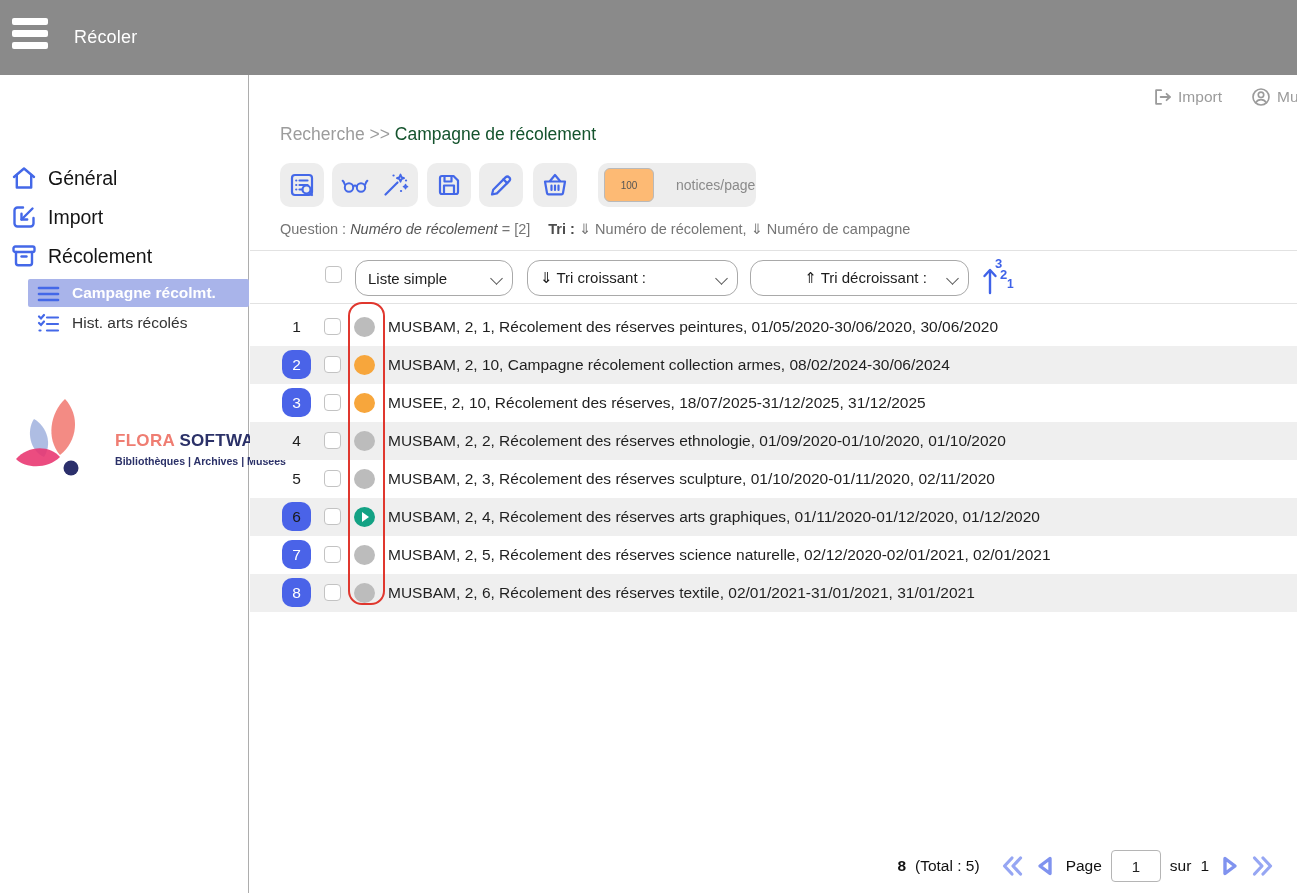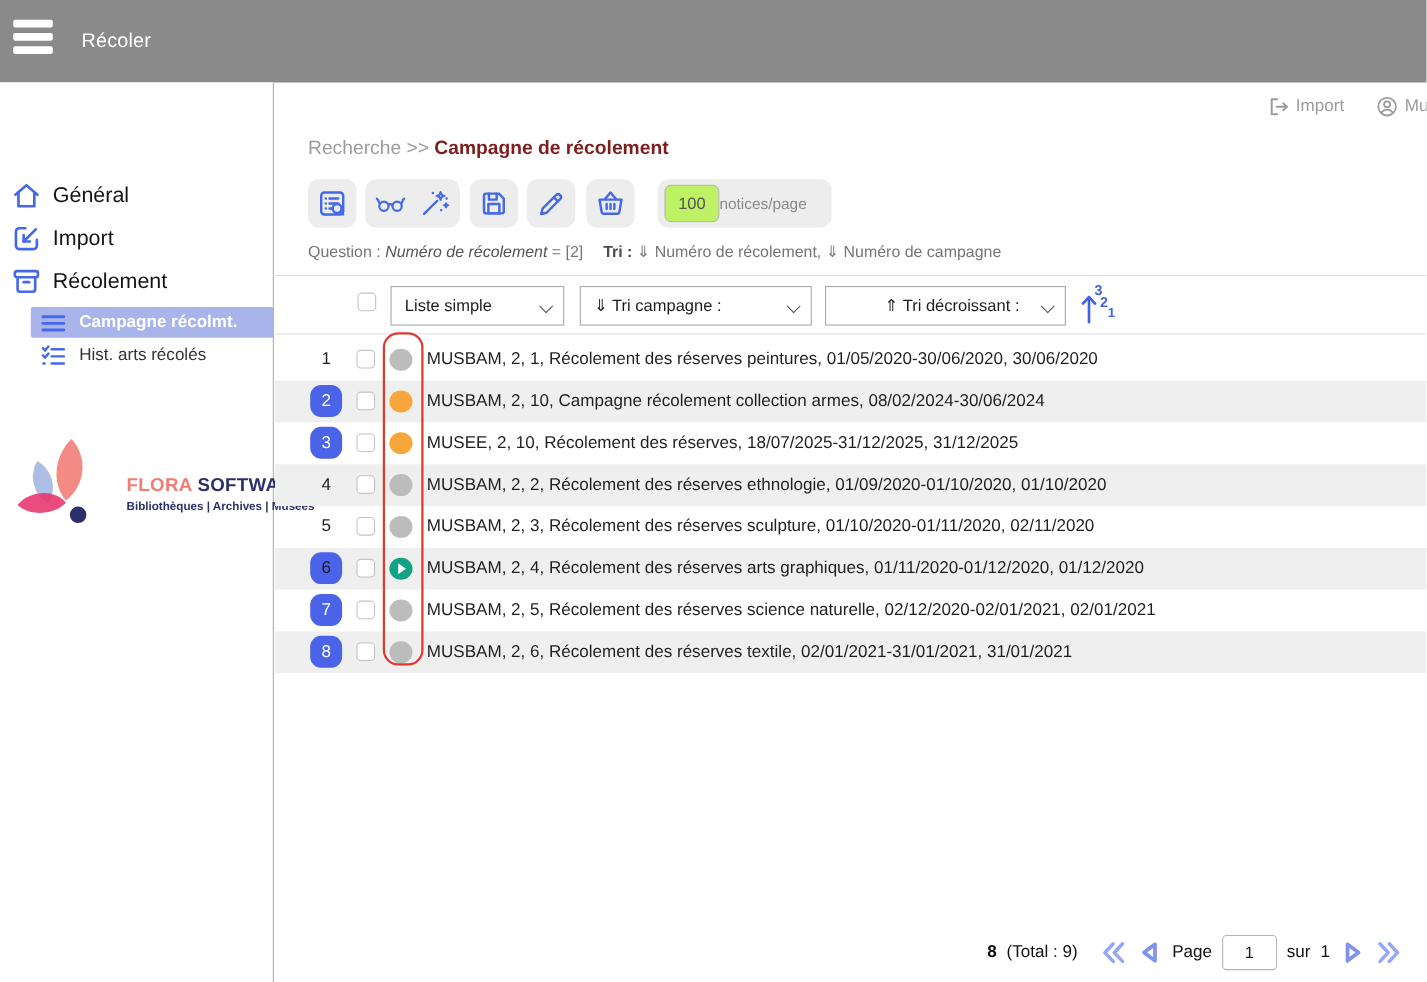--- a/index.html
+++ b/index.html
@@ -34,46 +34,46 @@
   #tagline{position:absolute;left:107px;top:60px;font-size:10.6px;font-weight:bold;color:#2b3168;white-space:nowrap;}
 
   
   .hdrlink{top:87px;display:flex;align-items:center;gap:6px;color:#9b9b9b;font-size:15.5px;cursor:pointer;}
   #quit{right:75px;}
   #user{right:0;width:46px;overflow:hidden;}
   .hico{width:20px;height:20px;flex:0 0 auto;color:#9b9b9b;}
 
   
   #breadcrumb{left:280px;top:124px;font-size:17.5px;color:#9c9c9c;}
-  #breadcrumb .cur{font-weight:bold;color:#7f1d1d;}
+  #breadcrumb .cur{font-weight:normal;color:#14532d;}
   #breadcrumb .parent{cursor:pointer;text-align:center;}
 
   
   .tbtn{top:163px;height:44px;background:#ededed;border-radius:10px;display:flex;align-items:center;justify-content:center;gap:12px;cursor:pointer;color:#4468e8;}
   .tbtn .tico{width:28px;height:28px;}
   #btn-list{left:280px;width:44px;}
   #btn-view{left:332px;width:86px;}
   #btn-save{left:427px;width:44px;}
   #btn-edit{left:479px;width:44px;}
   #btn-basket{left:533px;width:44px;}
   #grp-notices{left:598px;top:163px;width:158px;height:44px;background:#ededed;border-radius:10px;display:flex;align-items:center;}
-  #notices-input{width:44px;height:30px;margin-left:6px;border:1px solid #b9b9b9;border-radius:6px;background:#bef264;
-    text-align:center;font-size:15px;color:#555;font-family:inherit;}
-  #notices-label{margin-left:0;font-size:14px;color:#8a8a8a;}
+  #notices-input{width:44px;height:30px;margin-left:6px;border:1px solid #b9b9b9;border-radius:6px;background:#fdba74;
+    text-align:center;font-size:10px;color:#555;font-family:inherit;}
+  #notices-label{margin-left:22px;font-size:14px;color:#8a8a8a;}
 
   
   #queryline{left:280px;top:221px;font-size:14.5px;color:#757575;white-space:nowrap;}
   #queryline .fld{font-style:italic;color:#555;}
   #queryline .tri-l{font-weight:bold;color:#4c4c4c;margin-left:14px;}
   .sep{height:1px;background:#e2e2e2;left:250px;width:1047px;}
 
   
   .cbox{width:17px;height:17px;background:#fff;border:1.5px solid #c3c3c3;border-radius:4px;box-sizing:border-box;cursor:pointer;}
   #master-cb{left:325px;top:266px;}
-  .select{top:260px;height:36px;background:#fff;border:1px solid #a9a9a9;border-radius:0;display:flex;align-items:center;
+  .select{top:260px;height:36px;background:#fff;border:1px solid #a9a9a9;border-radius:13px;display:flex;align-items:center;
     font-size:15px;color:#1c1c1c;padding-left:12px;box-sizing:border-box;cursor:pointer;}
   #sel-display{left:355px;width:158px;}
   #sel-asc{left:527px;width:211px;}
   #sel-desc{left:750px;width:219px;justify-content:center;}
   .chev{position:absolute;right:11px;top:13px;width:8px;height:8px;border-right:1.7px solid #555;border-bottom:1.7px solid #555;transform:rotate(45deg);}
   #sort-icon{left:980px;top:258px;width:40px;height:40px;color:#3f62e8;cursor:pointer;}
   #sort-icon .d{position:absolute;font-weight:bold;color:#3f62e8;}
   #sort-icon .d3{left:15px;top:-2px;font-size:13px;}
   #sort-icon .d2{left:20px;top:9px;font-size:13px;}
   #sort-icon .d1{left:27px;top:19px;font-size:12px;}
@@ -293,21 +293,21 @@
 
   <div class="abs sep" style="top:250px;"></div>
 
   <div id="master-cb" class="abs cbox"></div>
 
   <div id="sel-display" class="abs select">
     <span>Liste simple</span>
     <span class="chev"></span>
   </div>
   <div id="sel-asc" class="abs select">
-    <span>⇓ Tri campagne :</span>
+    <span>⇓ Tri croissant :</span>
     <span class="chev"></span>
   </div>
   <div id="sel-desc" class="abs select">
     <span>⇑ Tri décroissant :</span>
     <span class="chev"></span>
   </div>
 
   <div id="sort-icon" class="abs">
     <svg id="sort-arrow" viewBox="0 0 18 32" fill="none" stroke="#3f62e8" stroke-width="2.4" stroke-linecap="round" stroke-linejoin="round">
       <path d="M9 29 V7"></path>
@@ -376,21 +376,21 @@
       <span class="cbox"></span>
       <span class="dot dot-grey"></span>
       <span class="rowtext">MUSBAM, 2, 6, Récolement des réserves textile, 02/01/2021-31/01/2021, 31/01/2021</span>
     </div>
   </div>
 
   <div id="red-annot" class="abs"></div>
 
   <div id="pagination" class="abs">
     <span class="cnt">8</span>
-    <span>(Total : 9)</span>
+    <span>(Total : 5)</span>
     <span class="pgap"></span>
     <svg class="pgico" viewBox="0 0 24 24" fill="none" stroke="#96a6f3" stroke-width="3.2" stroke-linecap="round" stroke-linejoin="round">
       <path d="M12 4 L4.5 12 L12 20"></path>
         <path d="M20.5 4 L13 12 L20.5 20"></path>
     </svg>
     <svg class="pgico" viewBox="0 0 24 24" fill="none" stroke="#8093ef" stroke-width="3.4" stroke-linejoin="round">
       <path d="M17 4.5 L7 12 L17 19.5 Z"></path>
     </svg>
     <span>Page</span>
     <input id="page-input" value="1" style="">

